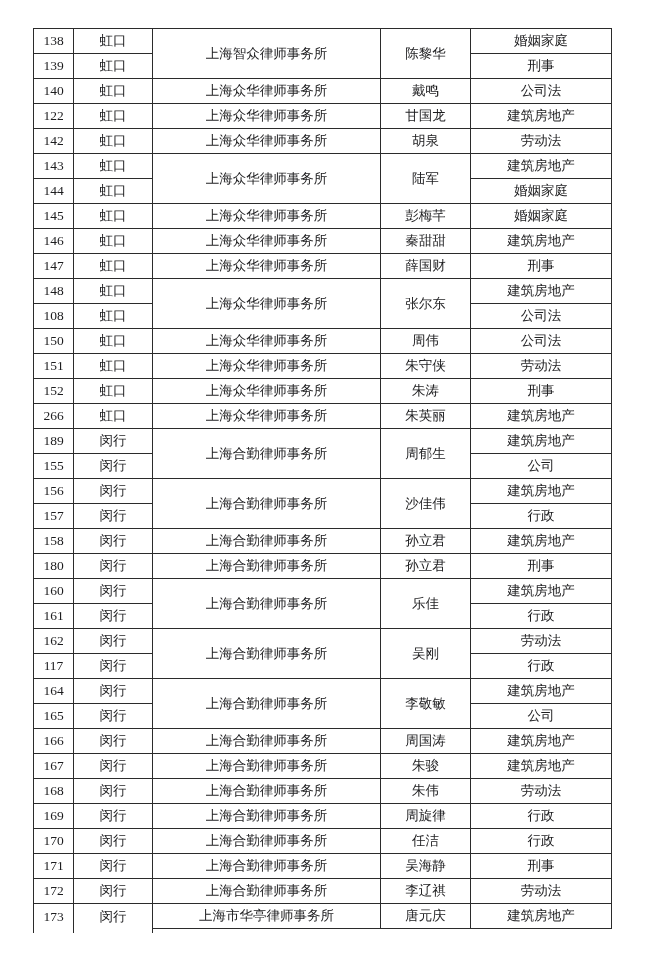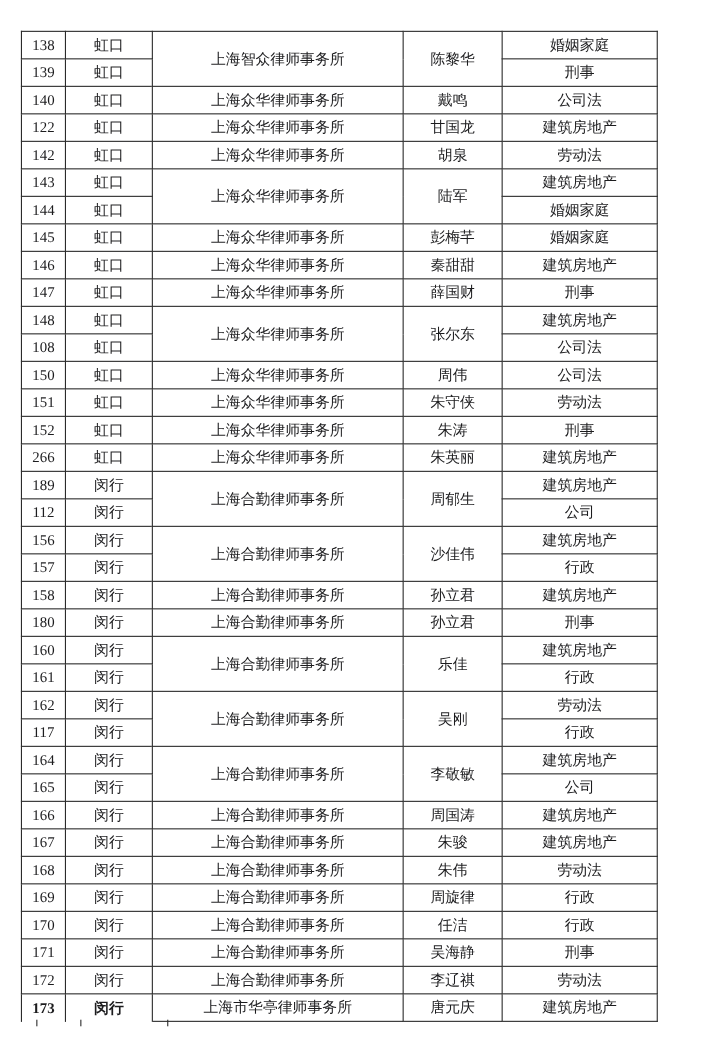--- a/index.html
+++ b/index.html
@@ -6,38 +6,38 @@
   .page {
     position: relative;
     width: 654px;
     height: 959px;
     background: #ffffff;
     font-family: "Liberation Serif", "DejaVu Serif", serif;
     overflow: hidden;
   }
   table.lawyer-table {
     position: absolute;
-    left: 19px;
+    left: 33px;
     top: 28px;
     border-collapse: collapse;
     table-layout: fixed;
   }
   .lawyer-table td {
     border: 1px solid #2b2b2b;
     text-align: center;
     vertical-align: middle;
     padding: 0;
     font-size: 13.5px;
     line-height: 1;
     color: #1c1c1e;
     overflow: hidden;
     white-space: nowrap;
   }
   .lawyer-table tr { height: 25px; }
-  .lawyer-table td.open-bottom { border-bottom: none; font-weight: bold; }
+  .lawyer-table td.open-bottom { border-bottom: none; }
   .col-no       { width: 40px; }
   .col-district { width: 79px; }
   .col-firm     { width: 228px; }
   .col-lawyer   { width: 90px; }
   .col-specialty{ width: 141px; }
   .stub {
     position: absolute;
     top: 927px;
     width: 1px;
     height: 6px;
@@ -168,21 +168,21 @@
           <td>建筑房地产</td>
         </tr>
         <tr>
           <td>189</td>
           <td>闵行</td>
           <td rowspan="2">上海合勤律师事务所</td>
           <td rowspan="2">周郁生</td>
           <td>建筑房地产</td>
         </tr>
         <tr>
-          <td>112</td>
+          <td>155</td>
           <td>闵行</td>
           <td>公司</td>
         </tr>
         <tr>
           <td>156</td>
           <td>闵行</td>
           <td rowspan="2">上海合勤律师事务所</td>
           <td rowspan="2">沙佳伟</td>
           <td>建筑房地产</td>
         </tr>

